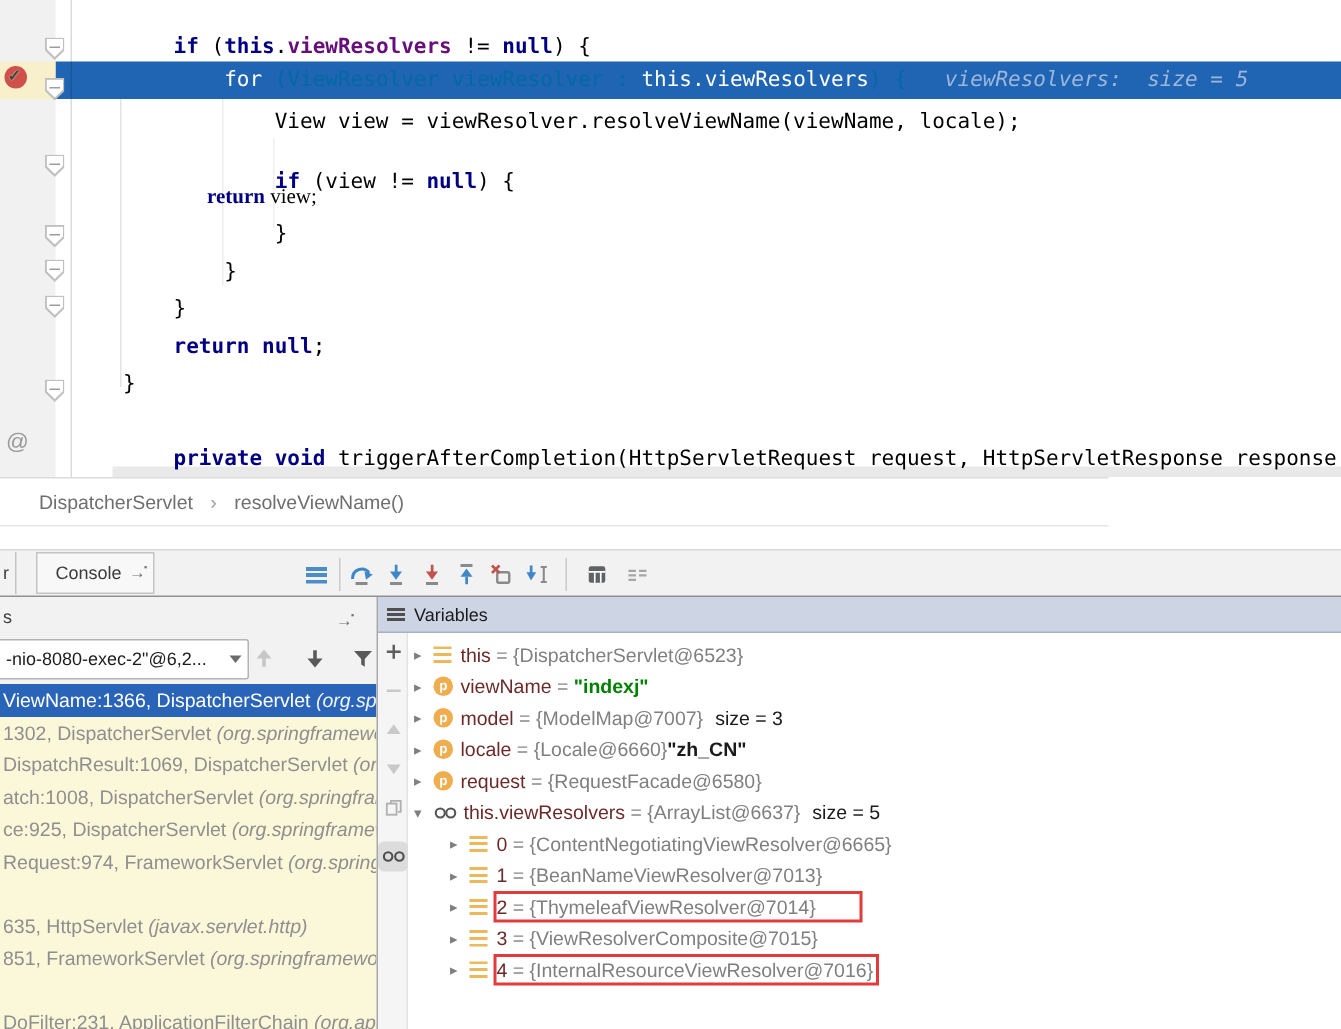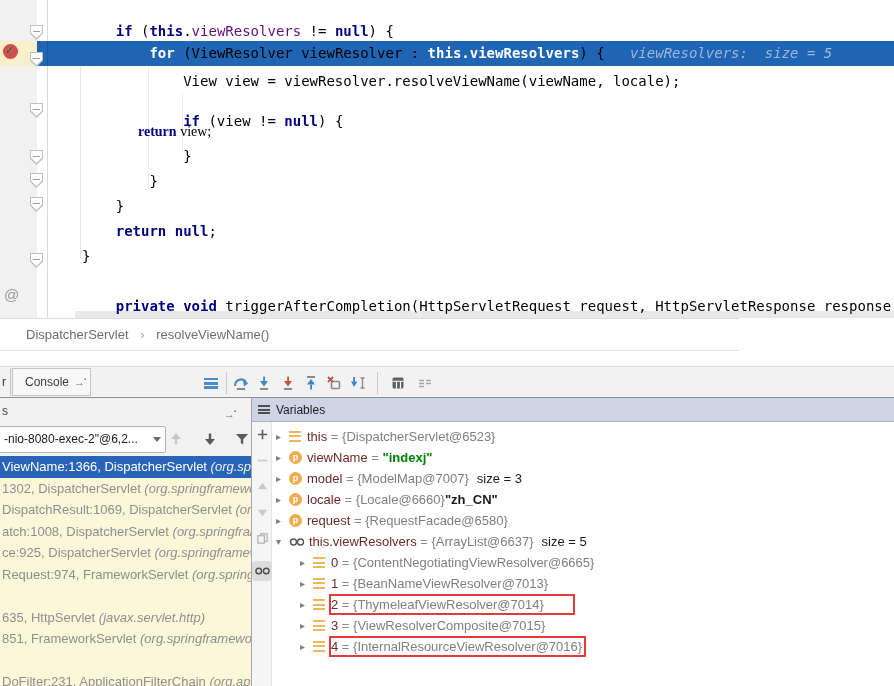--- a/index.html
+++ b/index.html
@@ -10,23 +10,23 @@
   .editor{position:absolute;left:0;top:0;width:894px;height:318px;background:#fff;}
   .gutter{position:absolute;left:0;top:0;width:37px;height:318px;background:#f1f1f1;}
   .gutter-sep{position:absolute;left:47px;top:0;width:1px;height:318px;background:rgba(0,0,0,.14);z-index:5;}
   .exec-cell{position:absolute;left:0;top:41px;width:37px;height:25px;background:#f7f0cb;z-index:2;}
   .exec-band{position:absolute;left:37px;top:41px;width:857px;height:25px;background:var(--exec);z-index:1;}
   .guide{position:absolute;width:1px;background:#e4e4e4;z-index:0;}
   .next-band{position:absolute;left:75px;top:311px;width:819px;height:7px;background:#e9e9e9;}
   .code-line{position:absolute;left:82px;height:19px;line-height:19px;white-space:pre;z-index:6;
              font-family:"DejaVu Sans Mono",monospace;font-size:14px;color:#000;}
   .tk-kw{color:var(--kw);font-weight:bold}
-  .tk-fld{color:var(--fld);font-weight:normal}
-  .tk-w{color:#000000}
-  .tk-wb{color:#fff;font-weight:bold}
+  .tk-fld{color:var(--fld);font-weight:bold}
+  .tk-w{color:#0369a1}
+  .tk-wb{color:#fff;font-weight:normal}
   .tk-hint{color:var(--hint);font-style:italic}
   .bp{position:absolute;left:3px;top:44px;width:15px;height:15px;border-radius:50%;background:var(--bpred);z-index:7;}
   .bp::after{content:"✓";position:absolute;left:2px;top:0;font-size:11px;font-weight:bold;color:#3c463a;text-shadow:0 0 1px #fff;}
   .at-glyph{position:absolute;left:4px;top:286px;font-size:15px;color:#9a9a9a;z-index:7;}
   .fold{position:absolute;left:30px;width:13px;height:15px;z-index:7;}
   .fold::before{content:"";position:absolute;inset:0;background:#c0c0c0;clip-path:polygon(0 0,100% 0,100% 58%,50% 100%,0 58%);}
   .fold::after{content:"";position:absolute;left:1px;right:1px;top:1px;bottom:2px;background:#fff;
                clip-path:polygon(0 0,100% 0,100% 56%,50% 100%,0 56%);z-index:1;}
   .fold i{position:absolute;left:3px;right:3px;top:6px;height:1px;background:#9d9d9d;z-index:3;}
 
@@ -153,21 +153,21 @@
   <div class="breadcrumb">
     <span class="bc-item" style="margin-left:26px;">DispatcherServlet</span>
     <span class="bc-sep">›</span>
     <span class="bc-item">resolveViewName()</span>
   </div>
 
   <div class="toolbar">
     <div class="partial-tab">
       <span>r</span>
     </div>
-    <div class="tab" style="left:12px;width:79px;text-align:right;">
+    <div class="tab" style="left:24px;width:79px;text-align:right;">
       <svg width="15" height="15" viewBox="0 0 16 16">
         <rect x="1" y="2.5" width="13" height="11" rx="1.5" fill="#55585c"></rect>
         <path d="M3.5 5.5 l2.6 2 -2.6 2" stroke="#fff" stroke-width="1.4" fill="none"></path>
         <path d="M7.5 9.8 h3.6" stroke="#fff" stroke-width="1.4"></path>
       </svg>
       <span>Console</span>
       <span class="pin"></span>
     </div>
 
     <div class="tbtn" style="left:202px;">

